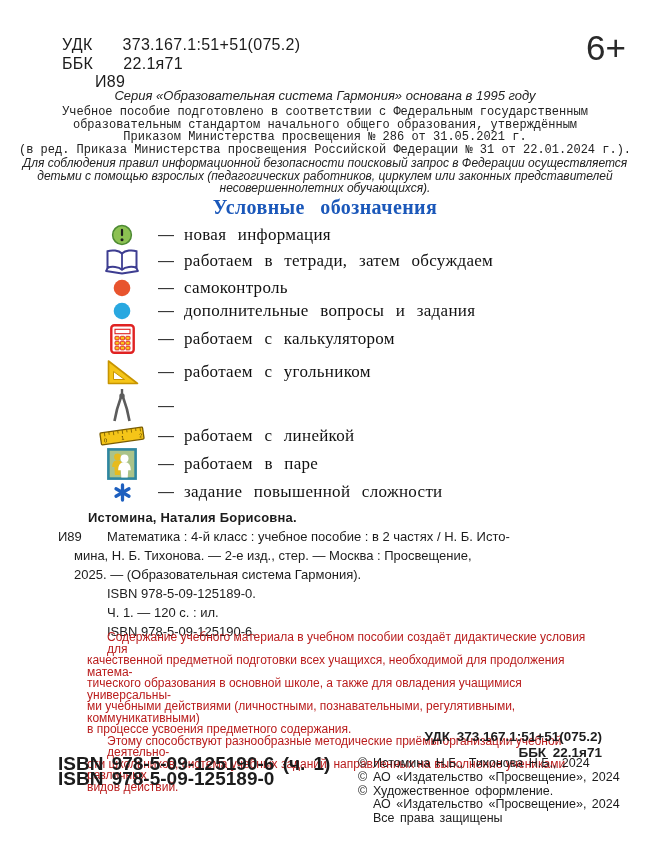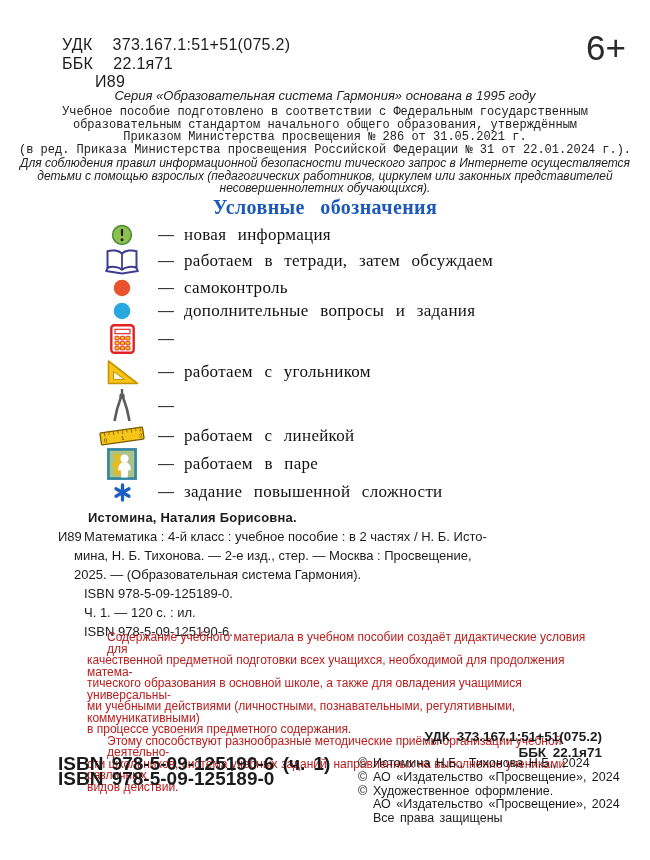--- a/index.html
+++ b/index.html
@@ -2,21 +2,21 @@
 <html lang="ru"><head>
 <meta charset="utf-8">
 <style>
   html,body { margin:0; padding:0; background:#ffffff; }
   .page {
     position:relative; width:650px; height:860px; background:#ffffff;
     font-family:"Liberation Sans", sans-serif; color:#1c1c1c; overflow:hidden;
   }
   
   .codes { position:absolute; top:36px; left:62px; font-size:16px; line-height:18.5px; letter-spacing:.3px; }
-  .codes .row { display:flex; gap:20px; }
+  .codes .row { display:flex; gap:30px; }
   .codes .code-i89 { margin-left:33px; }
   .age-badge { position:absolute; top:28px; right:24px; font-size:35px; color:#2a2a2a; }
 
   .series-note { position:absolute; top:88px; left:0; right:0; text-align:center; font-style:italic; font-size:13px; color:#222; }
   .fgos-note { position:absolute; top:106px; left:0; right:0; text-align:center; font-size:12px; line-height:12.6px; color:#222;font-family:Liberation Mono, monospace; }
   .safety-note { position:absolute; top:157px; left:0; right:0; text-align:center; font-style:italic; font-size:12px; line-height:12.6px; color:#222; }
 
   
   .legend-title { position:absolute; top:196px; left:0; right:0; margin:0; text-align:center;
     font-family:"Liberation Serif", serif; font-weight:bold; font-size:20px; color:#1b58ba;
@@ -25,21 +25,21 @@
   .lg-row { display:flex; align-items:center; }
   .lg-icon { width:52px; margin-left:96px; display:flex; justify-content:center; align-items:center; flex:none; }
   .lg-dash { width:36px; text-align:center; color:#333; font-size:16px; flex:none; }
   .lg-label { font-family:"Liberation Serif", serif; font-size:17px; word-spacing:7px; letter-spacing:.3px; color:#101010; }
   .h22{height:22px}.h24{height:24px}.h30{height:30px}.h32{height:32px}.h34{height:34px}.h36{height:36px}
 
   
   .catalog { position:absolute; top:508px; left:58px; right:48px; font-size:13px; line-height:19px; }
   .catalog .author { font-weight:bold; margin-left:30px; letter-spacing:.2px; }
   .catalog .code { position:absolute; left:0; top:19px; }
-  .ind47 { margin-left:26px; }
+  .ind47 { margin-left:49px; }
   .ind30 { margin-left:16px; }
 
   
   .annotation { position:absolute; top:632px; left:87px; right:46px; font-size:12px; line-height:11.5px; color:#b91c1c; }
   .annotation .indent { margin-left:20px; }
 
   .udk-footer { position:absolute; top:721px; right:48px; text-align:right; font-weight:bold; font-size:13.5px; line-height:15.5px; word-spacing:3px;margin-top:8px; }
 
   .footer-isbn { position:absolute; top:757px; left:58px; font-weight:bold; font-size:19px; line-height:14.5px; word-spacing:3px; }
   .copyright { position:absolute; top:757px; left:358px; font-size:12.5px; line-height:13.8px; word-spacing:2px; }
@@ -68,21 +68,21 @@
   <div class="series-note">Серия «Образовательная система Гармония» основана в 1995 году</div>
 
   <div class="fgos-note">
     <div>Учебное пособие подготовлено в соответствии с Федеральным государственным</div>
     <div>образовательным стандартом начального общего образования, утверждённым</div>
     <div>Приказом Министерства просвещения № 286 от 31.05.2021 г.</div>
     <div>(в ред. Приказа Министерства просвещения Российской Федерации № 31 от 22.01.2024 г.).</div>
   </div>
 
   <div class="safety-note">
-    <div>Для соблюдения правил информационной безопасности тического запрос в Интернете осуществляется</div>
+    <div>Для соблюдения правил информационной безопасности поисковый запрос в Федерации осуществляется</div>
     <div>детьми с помощью взрослых (педагогических работников, циркулем или законных представителей</div>
     <div>несовершеннолетних обучающихся).</div>
   </div>
 
   <h1 class="legend-title">Условные обозначения</h1>
 
   <div class="legend">
 
     <div class="lg-row h22">
       <span class="lg-icon">
@@ -140,20 +140,21 @@
             <rect x="5" y="17.3" width="4.2" height="3.6" rx="0.8"></rect>
               <rect x="10.4" y="17.3" width="4.2" height="3.6" rx="0.8"></rect>
               <rect x="15.8" y="17.3" width="4.2" height="3.6" rx="0.8"></rect>
             <rect x="5" y="22.3" width="4.2" height="3.6" rx="0.8"></rect>
               <rect x="10.4" y="22.3" width="4.2" height="3.6" rx="0.8"></rect>
               <rect x="15.8" y="22.3" width="4.2" height="3.6" rx="0.8"></rect>
           </g>
         </svg>
       </span>
       <span class="lg-dash">—</span>
+      <span class="lg-label">работаем с калькулятором</span>
     </div>
 
     <div class="lg-row h32">
       <span class="lg-icon">
         <svg width="34" height="27" viewBox="0 0 34 27">
           <path d="M3.5 2 L3.5 24.5 L32.5 24.5 Z" fill="#f5c518" stroke="#c79400" stroke-width="1.6" stroke-linejoin="round"></path>
           <path d="M8.5 12.5 L8.5 20.5 L19.5 20.5 Z" fill="#ffffff" stroke="#c79400" stroke-width="1"></path>
         </svg>
       </span>
       <span class="lg-dash">—</span>

